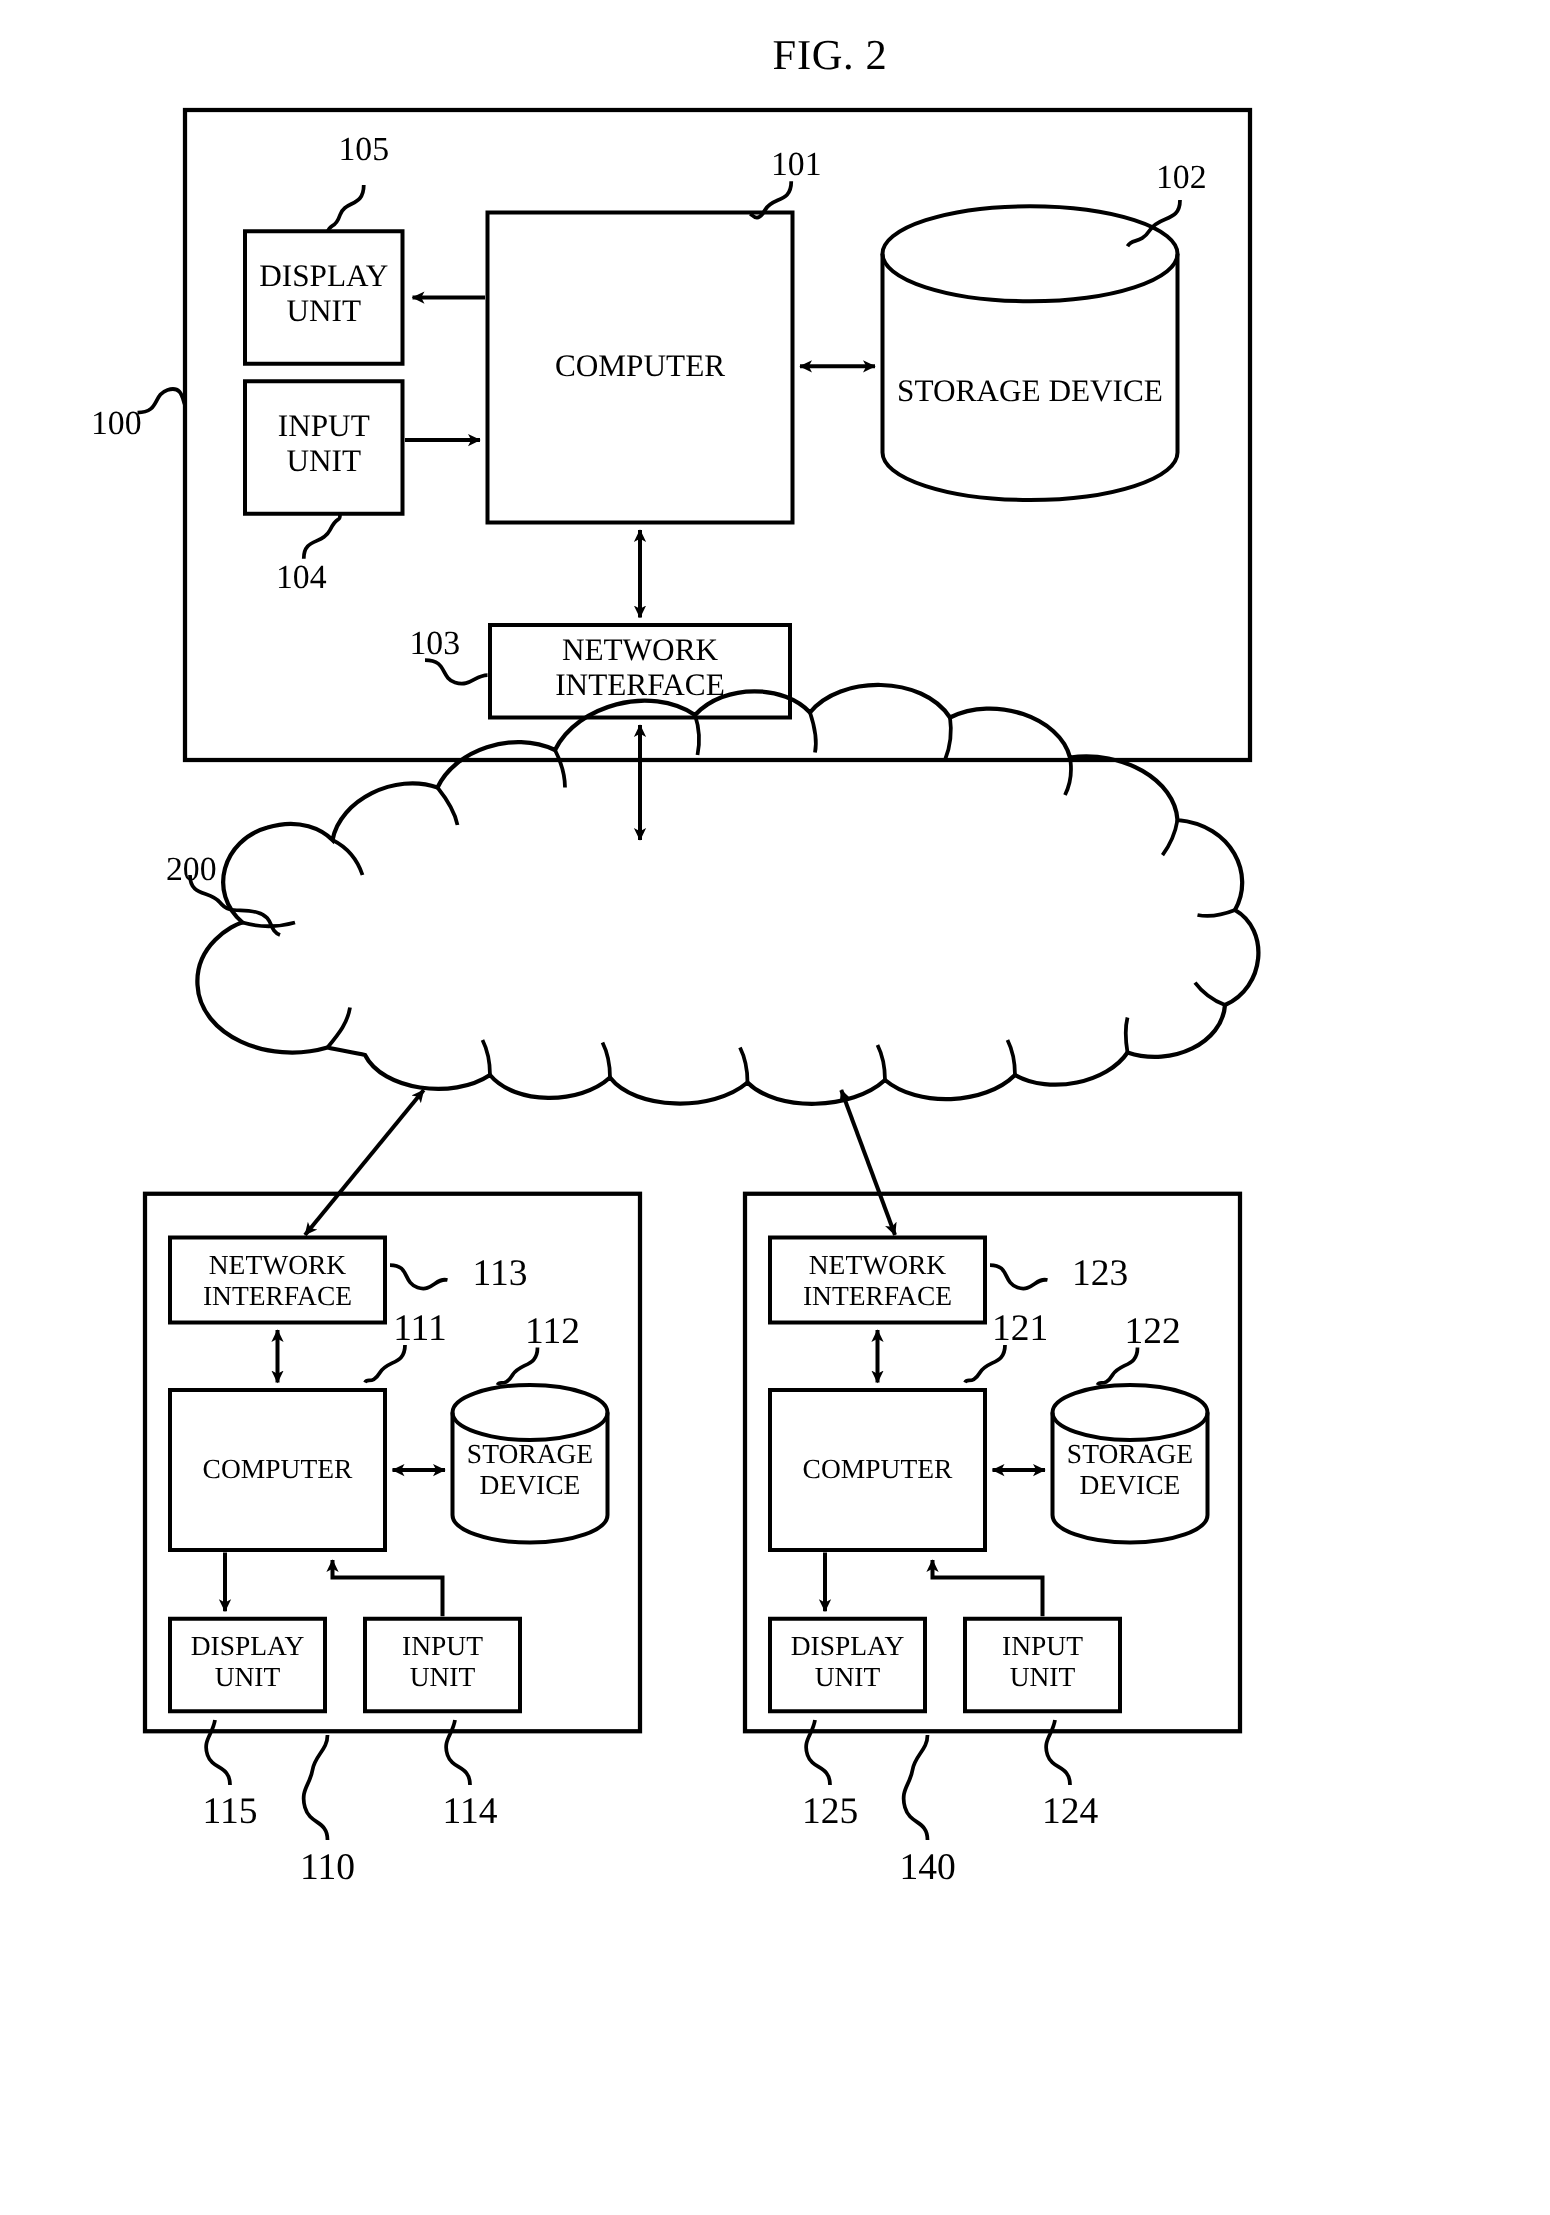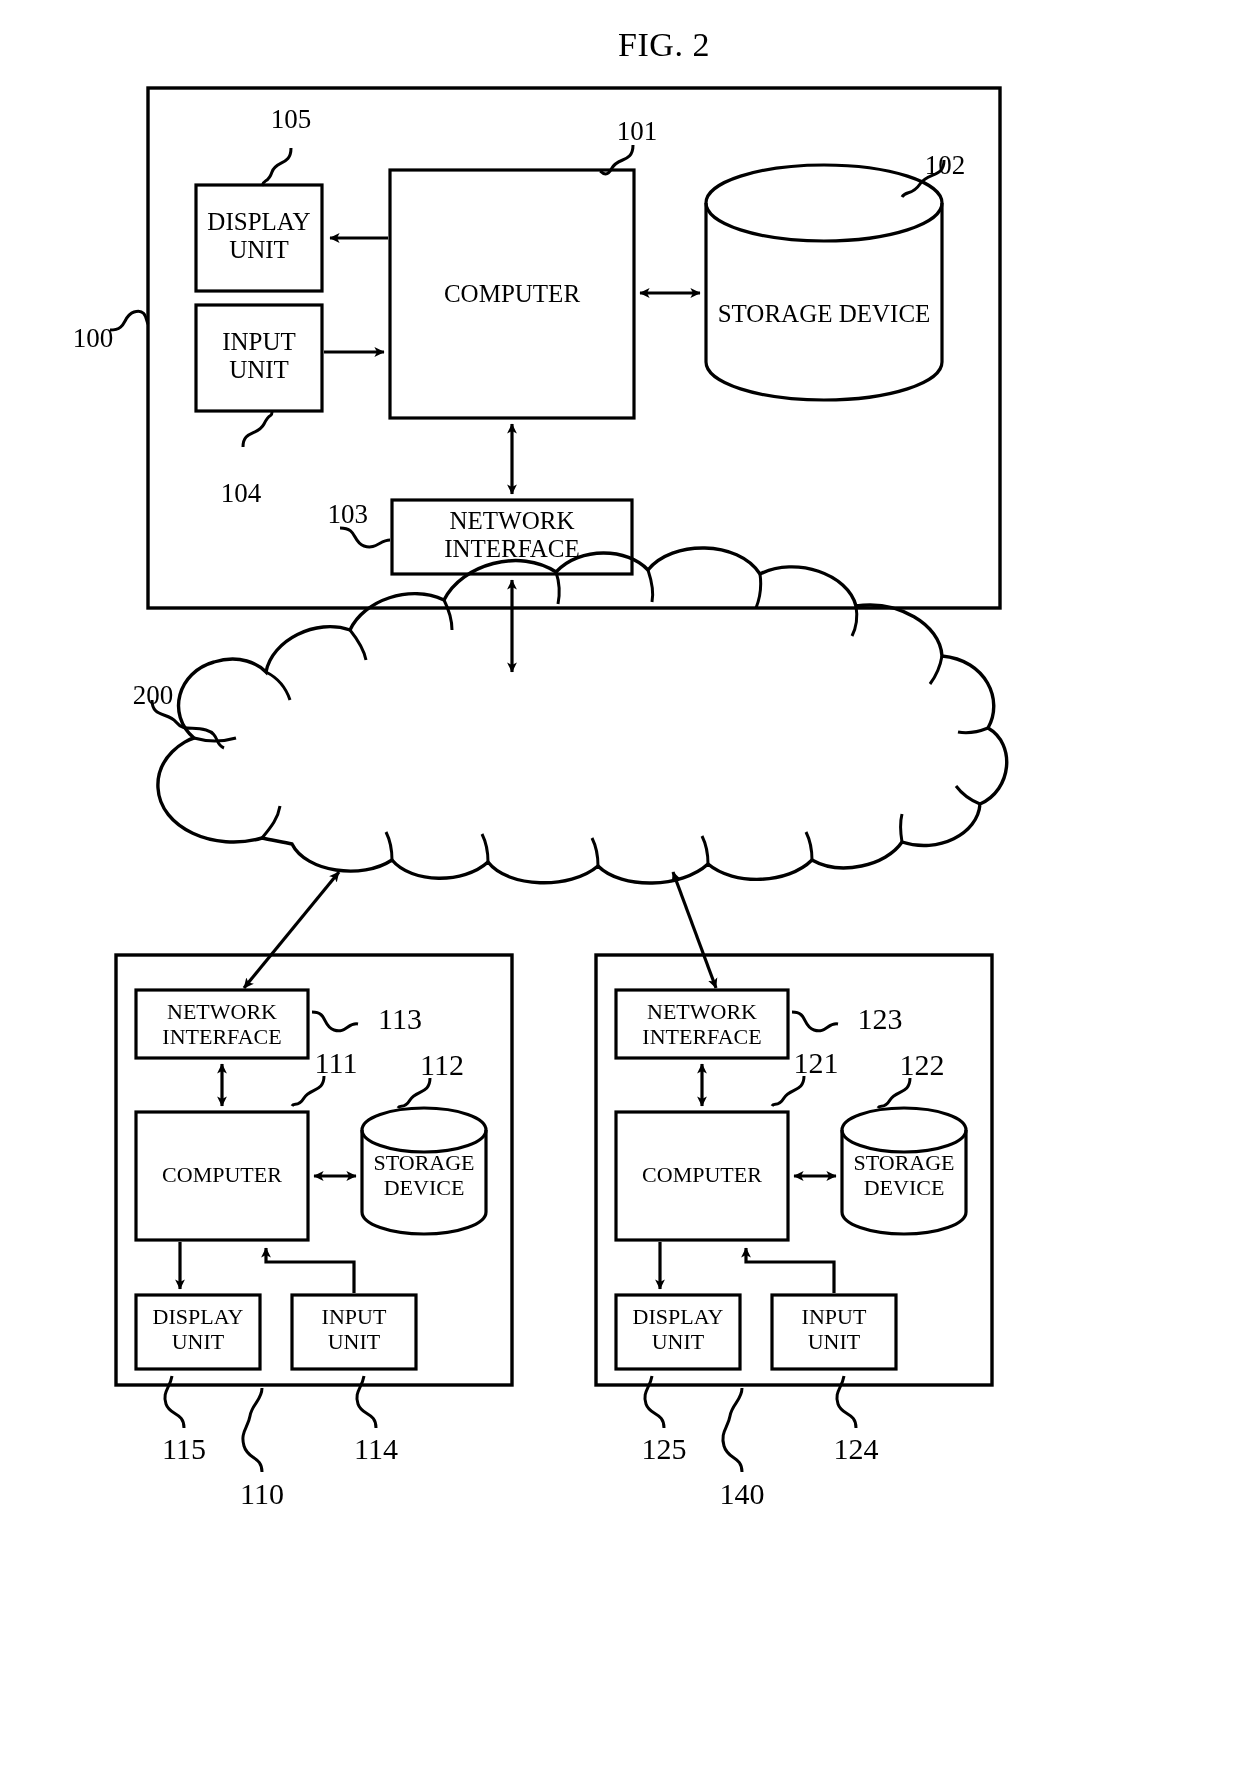--- a/index.html
+++ b/index.html
@@ -211,23 +211,23 @@
       <path d="M804,1076 C804,1092 790,1088 784,1098 C778,1108 774,1102 772,1106" stroke-width="3"></path>
       <path d="M910,1078 C910,1094 896,1090 890,1100 C884,1110 880,1104 878,1108" stroke-width="3"></path>
       <path d="M664,1428 C664,1412 650,1416 646,1404 C642,1392 650,1388 652,1376" stroke-width="3"></path>
       <path d="M742,1472 C742,1456 728,1460 724,1446 C720,1432 728,1428 730,1416 C732,1404 742,1400 742,1388" stroke-width="3"></path>
       <path d="M856,1428 C856,1412 842,1416 838,1404 C834,1392 842,1388 844,1376" stroke-width="3"></path>
     </g>
   </svg>
 
   <div class="lbl refnum" style="left:246px; top:104px; width:90px;">105</div>
   <div class="lbl refnum" style="left:592px; top:116px; width:90px;">101</div>
-  <div class="lbl refnum" style="left:900px; top:126px; width:90px;margin-top:24px;">102</div>
+  <div class="lbl refnum" style="left:900px; top:126px; width:90px;">102</div>
   <div class="lbl refnum" style="left:48px; top:305px; width:90px;margin-top:18px;">100</div>
-  <div class="lbl refnum" style="left:196px; top:446px; width:90px;margin-top:32px;">104</div>
+  <div class="lbl refnum" style="left:196px; top:446px; width:90px;">104</div>
   <div class="lbl refnum" style="left:278px; top:499px; width:90px;text-align:right;">103</div>
 
   <div class="lbl boxtext" style="left:196px; top:208px; width:126px;">DISPLAY
 UNIT</div>
   <div class="lbl boxtext" style="left:196px; top:328px; width:126px;">INPUT
 UNIT</div>
   <div class="lbl boxtext" style="left:390px; top:280px; width:244px;">COMPUTER</div>
   <div class="lbl boxtext" style="left:706px; top:300px; width:236px;">STORAGE DEVICE</div>
   <div class="lbl boxtext" style="left:392px; top:507px; width:240px;">NETWORK
 INTERFACE</div>

